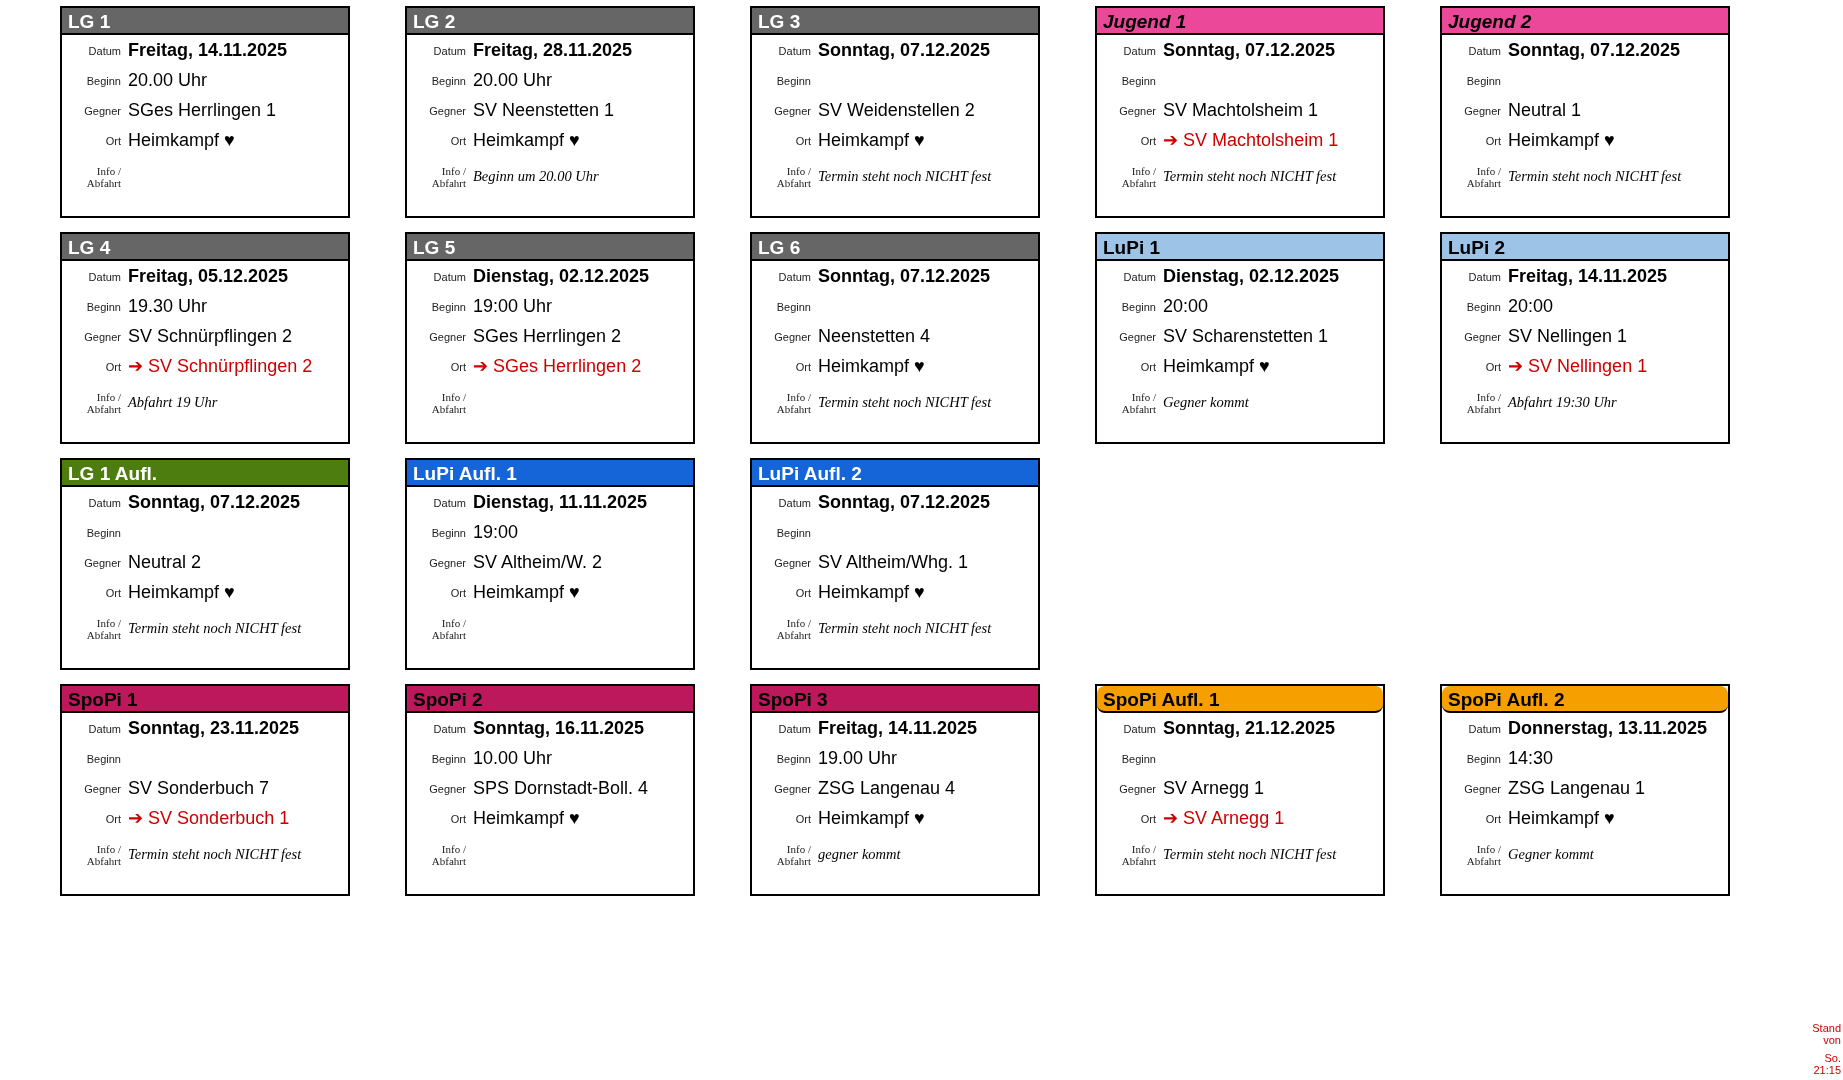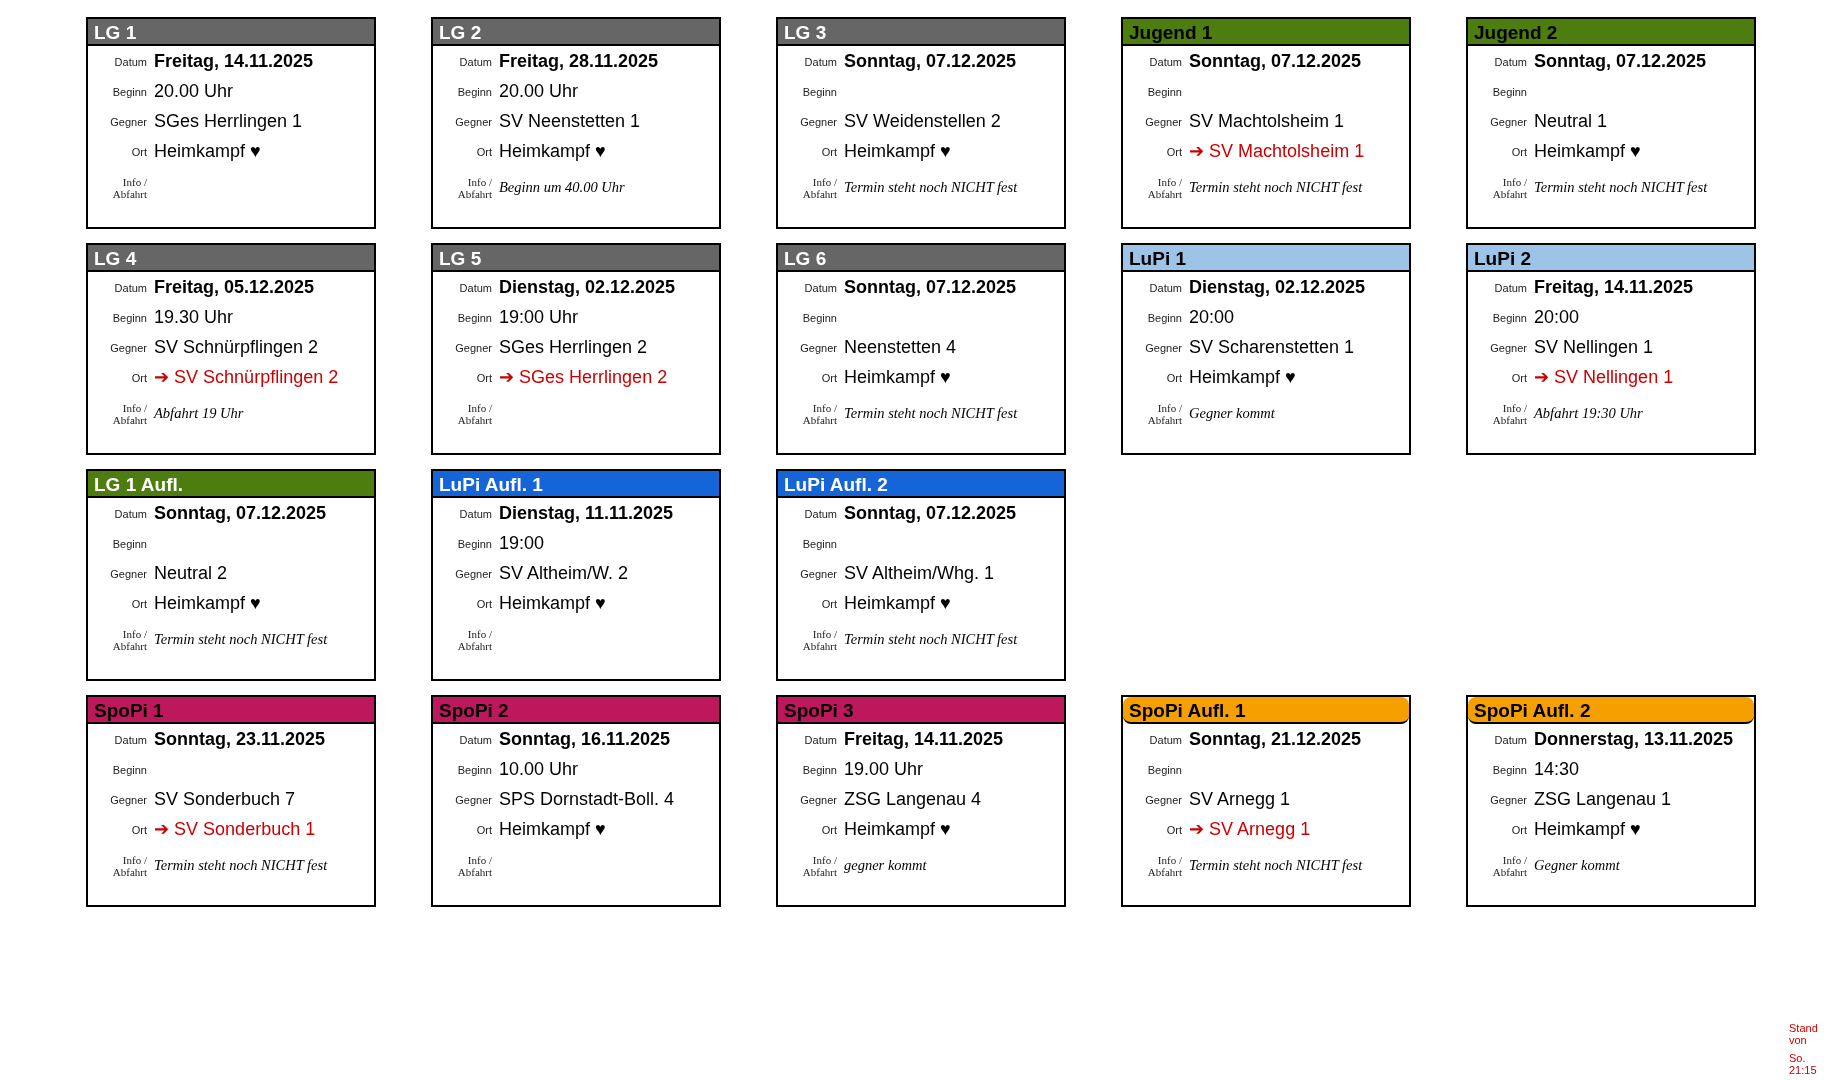--- a/index.html
+++ b/index.html
@@ -11,26 +11,25 @@
   #page {
     position: relative;
     width: 1843px;
     height: 1080px;
     overflow: hidden;
     background: #ffffff;
   }
   .grid {
     position: absolute;
     left: 60px;
-    top: 17px;
+    top: 6px;
     width: 1720px;
     display: flex;
     flex-wrap: wrap;
     gap: 0px;
-    margin-left: 26px;
   }
   .row {
     display: flex;
     width: 100%;
   }
   .cell {
     width: 290px;
     margin-right: 55px;
     margin-bottom: 14px;
     position: relative;
@@ -52,21 +51,21 @@
     font-size: 19px;
     line-height: 26px;
     padding: 1px 0 2px 6px;
     color: #000;
     border-bottom: 2px solid #000;
     height: 27px;
     box-sizing: border-box;
     white-space: nowrap;
   }
   .title-grey   { background: #666666; color: #ffffff; }
-  .title-green  { background: #4d7c0f; color: #000000; }
+  .title-green  { background: #ec4899; color: #000000; font-style: italic; }
   .title-lblue  { background: #9dc3e6; color: #000000; }
   .title-black  { background: #4d7c0f; color: #ffffff; }
   .title-blue   { background: #1565d8; color: #ffffff; }
   .title-yellow { background: #be185d; color: #000000; }
   .title-orange { background: #f5a000; color: #000000; border-radius: 8px; }
 
   .rows { padding: 0; }
   .line {
     display: flex;
     align-items: flex-start;
@@ -104,21 +103,21 @@
     padding-left: 2px;
     padding-top: 2px;
     white-space: normal;
   }
   .line.info-line { min-height: 40px; align-items: center; font-family: Liberation Serif, serif; }
   .stand {
     position: absolute;
     right: 2px;
     bottom: 4px;
     width: 52px;
-    text-align: left;
+    text-align: right;
     color: #cc0000;
     font-size: 11px;
     line-height: 12px;
     font-family: "Liberation Sans", sans-serif;
   }
   .stand .sp { height: 6px; }
 </style>
 </head>
 <body>
 
@@ -173,21 +172,21 @@
               </div>
               <div class="line">
                 <div class="lbl">Ort</div>
                 <div class="val ">Heimkampf ♥</div>
               </div>
               <div class="line info-line">
                 <div class="lbl two">
                   <div>Info /</div>
                   <div>Abfahrt</div>
                 </div>
-                <div class="info">Beginn um 40.00 Uhr</div>
+                <div class="info">Beginn um 20.00 Uhr</div>
               </div>
             </div>
           </div>
         </div>
         <div class="cell">
           <div class="card">
             <div class="card-title title-grey">LG 3</div>
             <div class="rows">
               <div class="line">
                 <div class="lbl">Datum</div>

